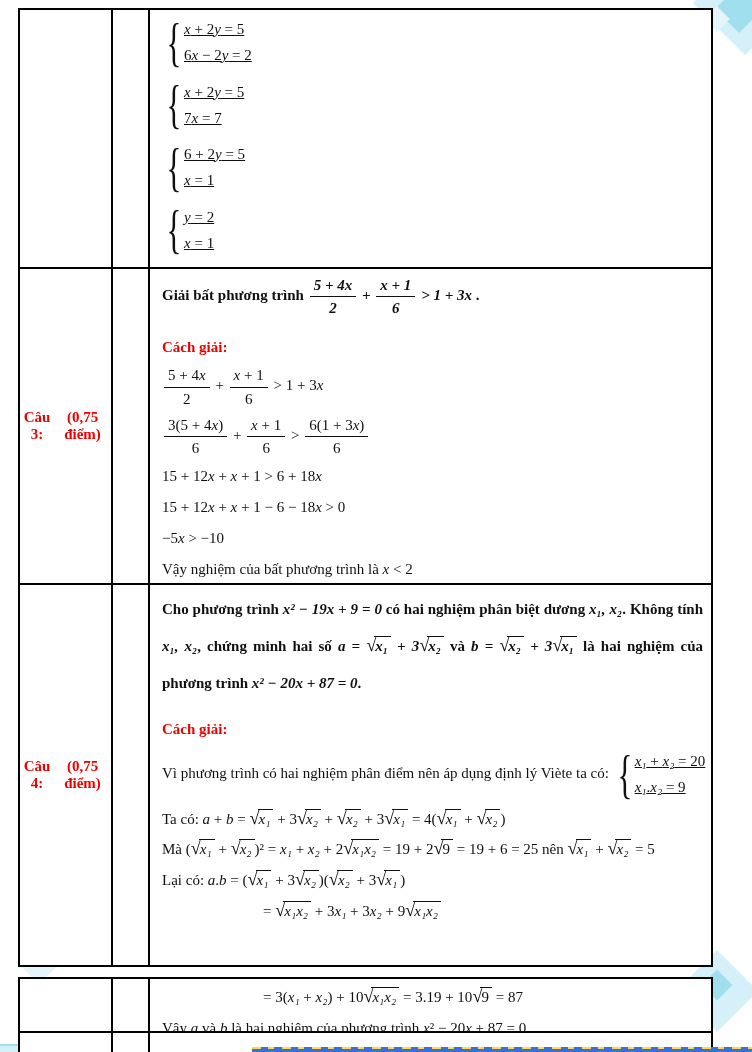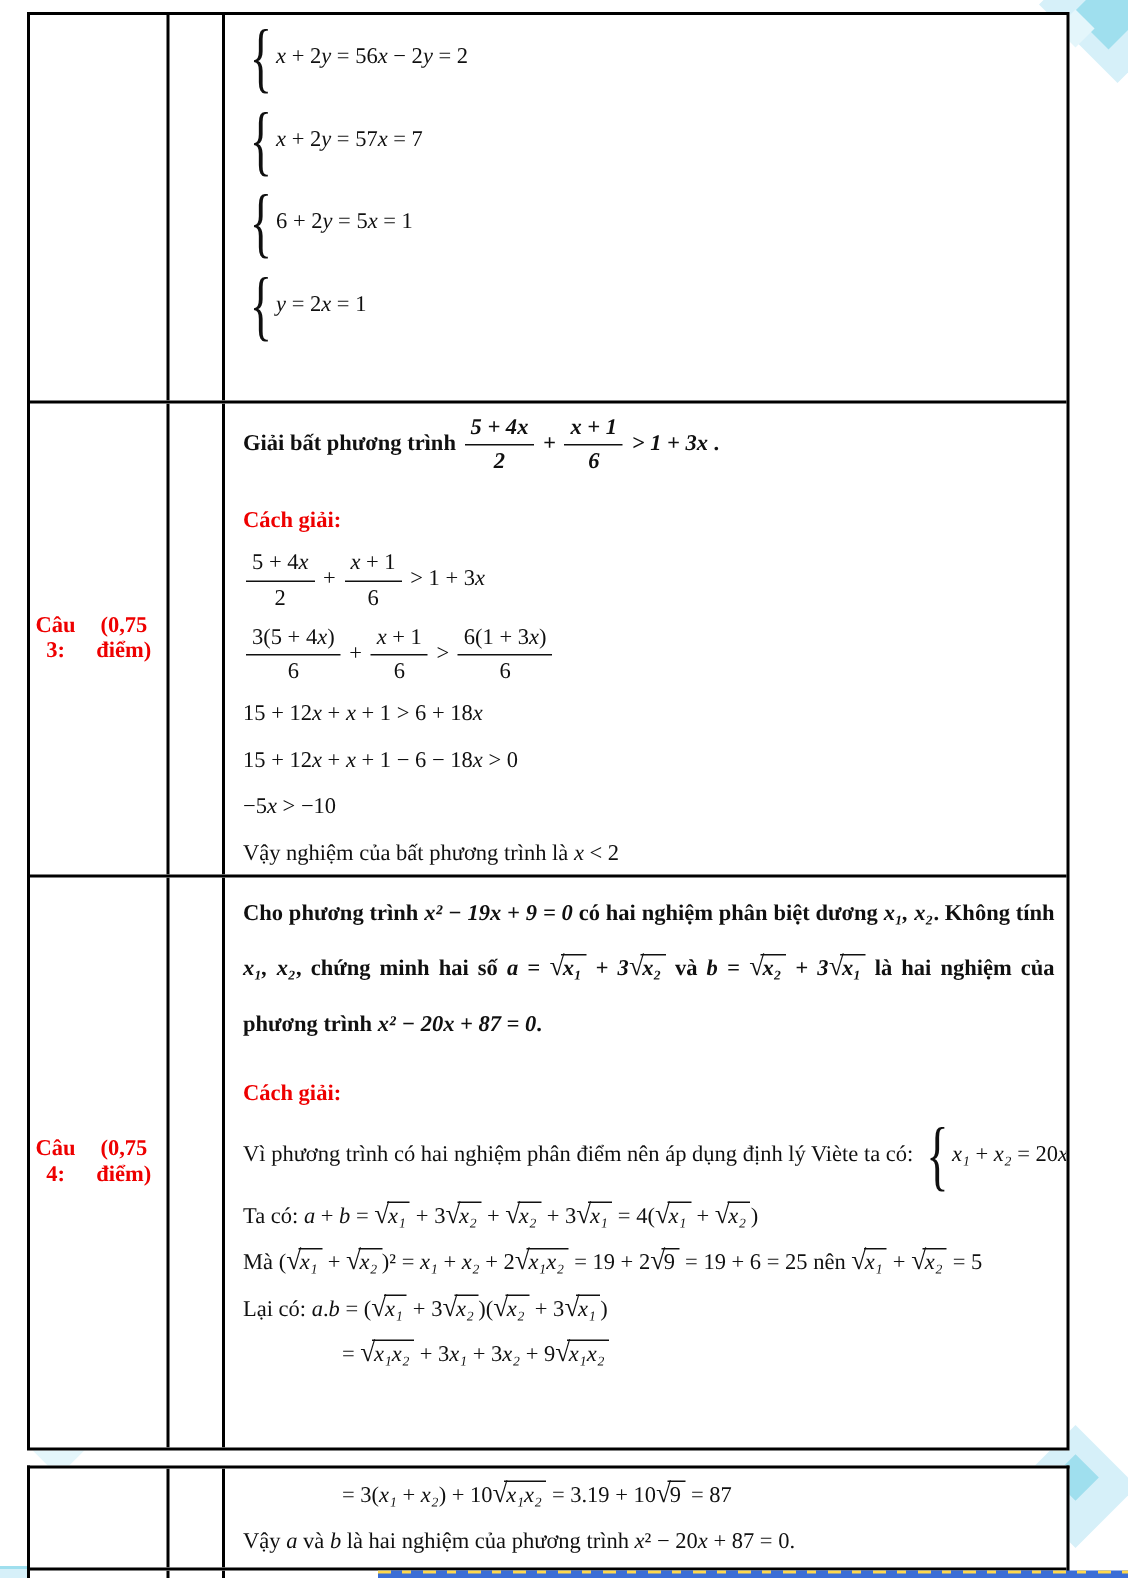--- a/index.html
+++ b/index.html
@@ -24,50 +24,50 @@
   
   .anstable{position:absolute;left:18px;width:695px;background:#fff;z-index:1;
             border:2px solid #000;box-sizing:border-box;display:flex;flex-direction:column;}
   .t1{top:8px;height:959px;}
   .t2{top:977px;height:80px;border-bottom:none;}
   .trow{display:flex;box-sizing:border-box;overflow:hidden;}
   .trow + .trow{border-top:2px solid #000;}
   .t1 .r1{height:257px;}
   .t1 .r2{height:316px;}
   .t1 .r3{flex:1;}
-  .t2 .r1{height:66px;}
+  .t2 .r1{height:52px;}
   .t2 .r2{flex:1;}
   .cell{box-sizing:border-box;overflow:hidden;}
   .c-label{width:93px;border-right:2px solid #000;display:flex;flex-direction:row;
            align-items:center;justify-content:center;color:var(--red);
            font-weight:bold;font-size:15px;text-align:center;}
   .c-pts{width:37px;border-right:2px solid #000;}
   .c-content{flex:1;padding:6px 8px 0 12px;}
 
   
   .mline{margin:0 0 6px 0;line-height:1.65;}
   .mline.lg{margin-bottom:10px;}
   .mline.red{color:var(--red);font-weight:bold;margin:16px 0 6px 0;}
   .mline.title{font-weight:bold;font-style:italic;margin-bottom:4px;}
   .mline.title .fn{font-weight:bold;}
   .mline.para{text-align:justify;font-style:italic;font-weight:bold;line-height:2.45;margin-bottom:2px;}
   .mline.para span{font-weight:bold;}
-  .mline.ind{margin-left:66px;}
+  .mline.ind{margin-left:101px;}
   .mline.nw{white-space:nowrap;}
   .var{font-style:italic;}
   .vn{font-style:normal;}
   .fr{display:inline-block;vertical-align:middle;text-align:center;padding:0 2px;}
   .fr .fn{display:block;border-bottom:1.4px solid currentColor;padding:0 4px 1px 4px;line-height:1.35;}
   .fr .fd{display:block;padding-top:1px;line-height:1.35;}
   .sq{white-space:nowrap;display:inline-block;}
   .sq .rad{font-size:1.22em;line-height:0;}
   .sq .sqb{border-top:1.4px solid currentColor;padding:1px 3px 0 1px;margin-left:-2px;}
   .sys{display:inline-flex;align-items:center;vertical-align:middle;}
   .sys .brace{font-size:50px;font-weight:400;line-height:0.9;transform:scale(0.62,1.04);margin-right:-2px;}
-  .sys .syslines{display:flex;}
+  .sys .syslines{display:flex;flex-direction:column;text-decoration:underline;}
   .sys .sysline{line-height:1.75;}
 </style>
 </head>
 <body>
 
 <div class="page">
 
   <div class="decor diamond d-tr1"></div>
   <div class="decor diamond d-tr2"></div>
   <div class="decor diamond d-tr3"></div>

